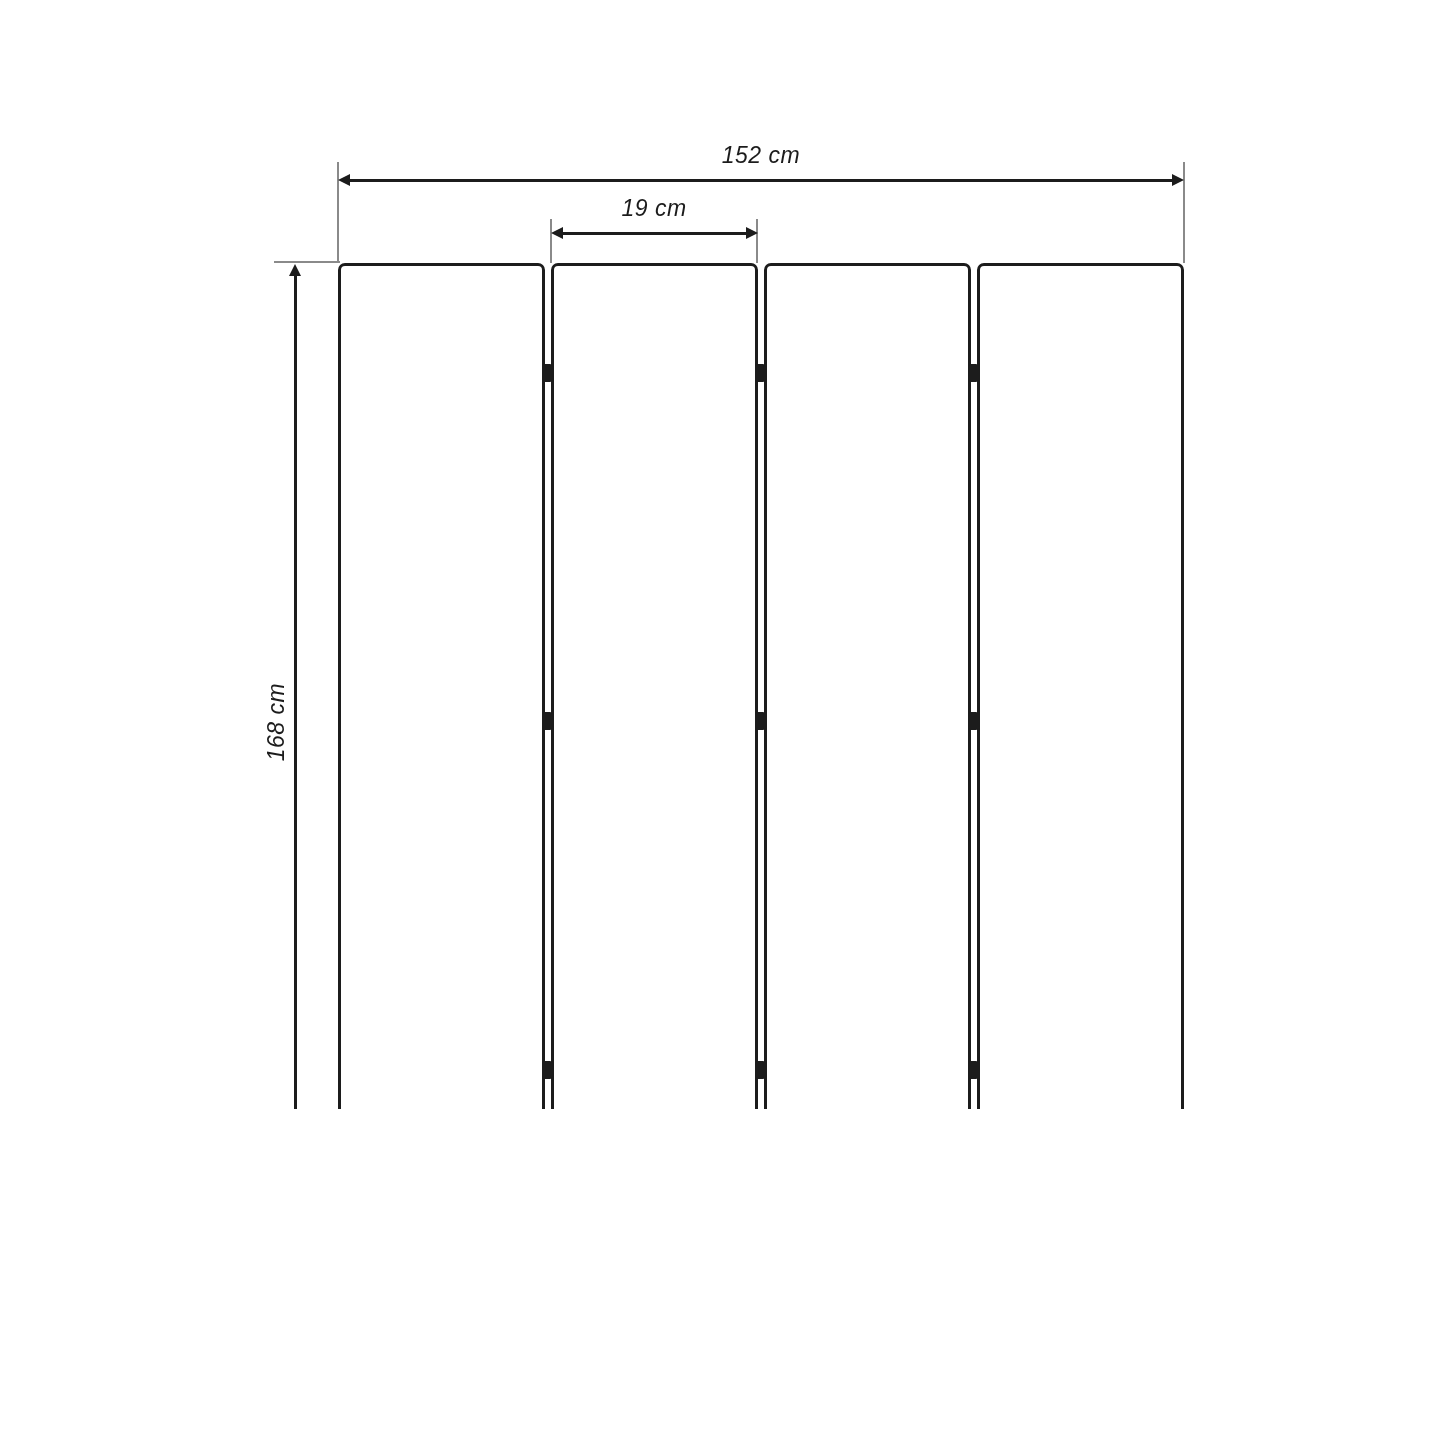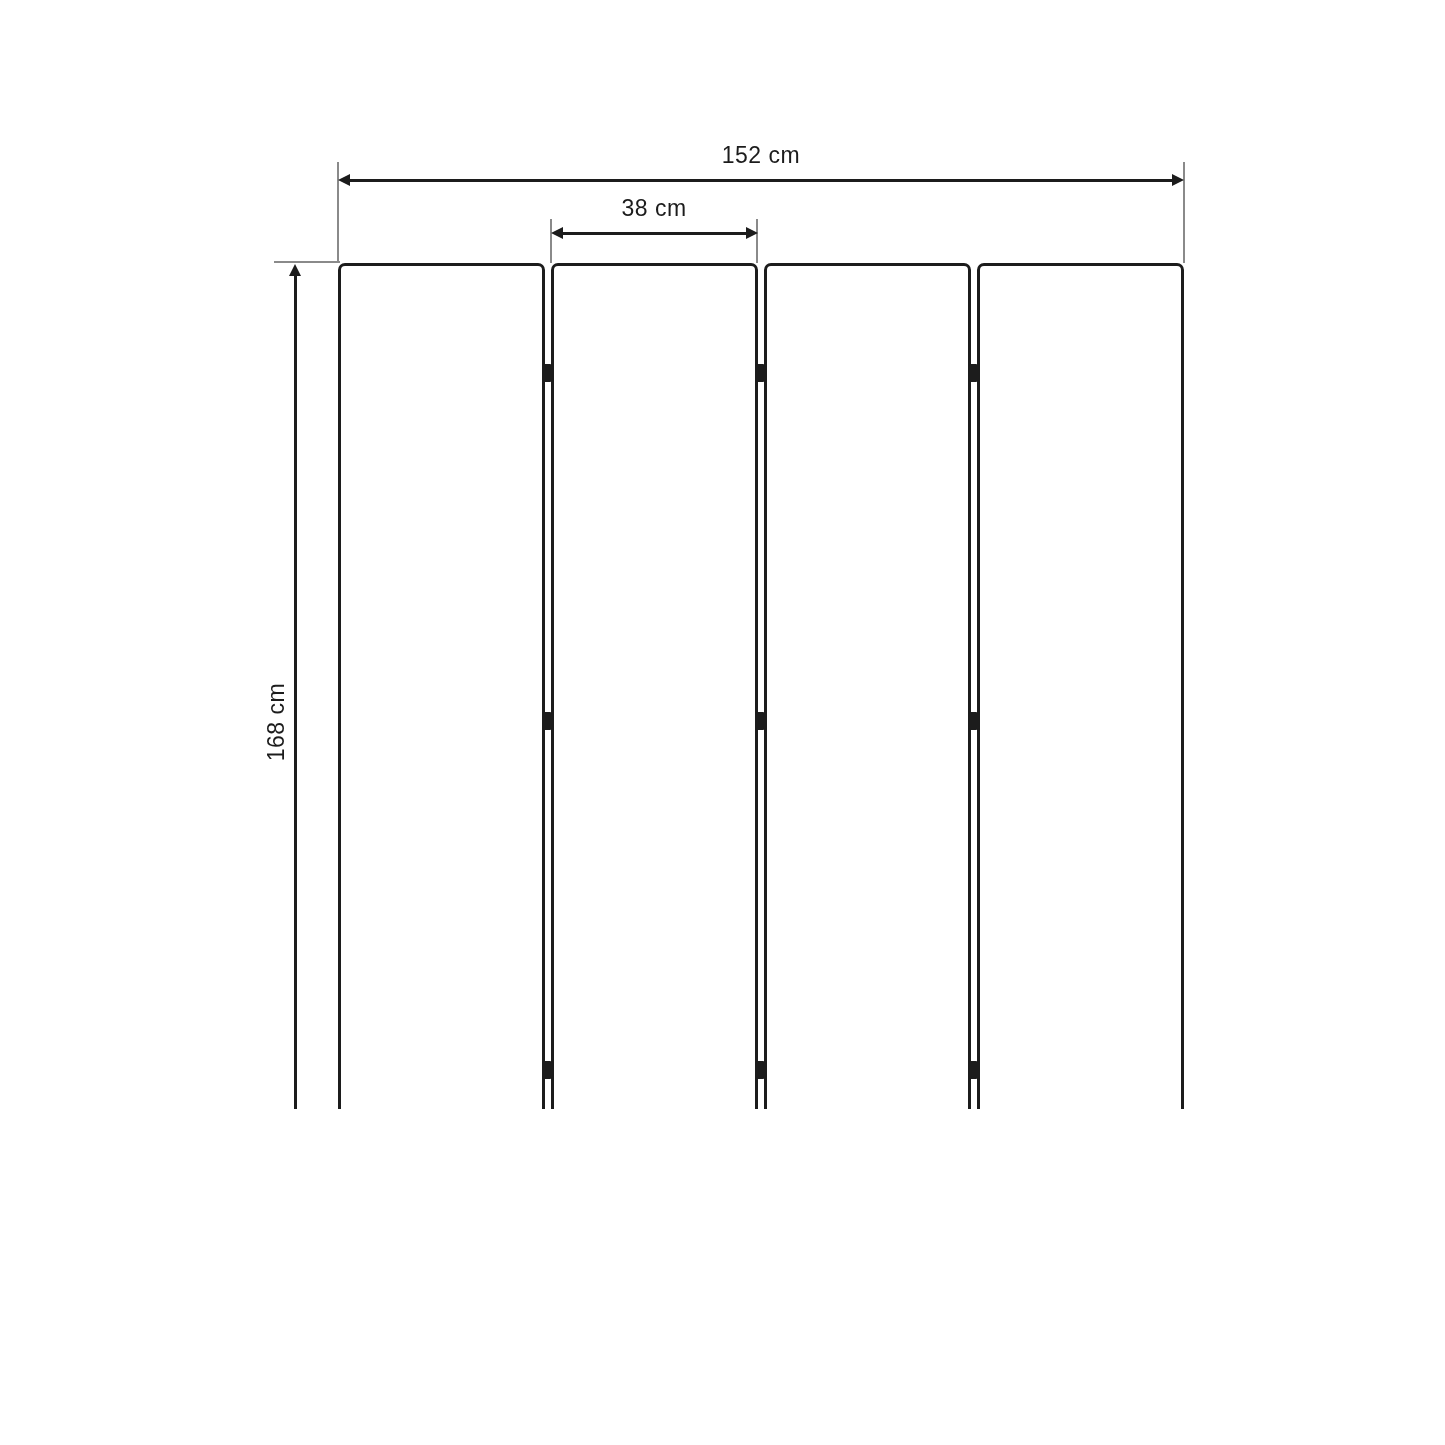--- a/index.html
+++ b/index.html
@@ -8,20 +8,21 @@
     --text:#1c1c1c;
     --bg:#ffffff;
   }
   html,body{margin:0;padding:0;background:var(--bg);}
   .canvas{
     position:relative;
     width:1445px;height:1109px;
     background:var(--bg);
     font-family:"Liberation Sans", sans-serif;
     overflow:hidden;
+    font-style:italic;
   }
   
   .panel{
     position:absolute;
     top:263px;height:918px;width:207px;
     box-sizing:border-box;
     border:3px solid var(--line);
     border-radius:7px;
     background:var(--bg);
   }
@@ -113,21 +114,21 @@
     <span class="bar"></span>
     <span class="ah-r"></span>
   </div>
   <div class="dim-label" id="label-total">152 cm</div>
 
   <div class="dim h" id="dim-panel">
     <span class="ah-l"></span>
     <span class="bar"></span>
     <span class="ah-r"></span>
   </div>
-  <div class="dim-label" id="label-panel">38 cm</div>
+  <div class="dim-label" id="label-panel">19 cm</div>
 
   <div class="dim v" id="dim-height">
     <span class="ah-u"></span>
     <span class="bar"></span>
     <span class="ah-d"></span>
   </div>
   <div class="dim-label" id="label-height">168 cm</div>
 
   <div class="panel p1"></div>
   <div class="panel p2"></div>

